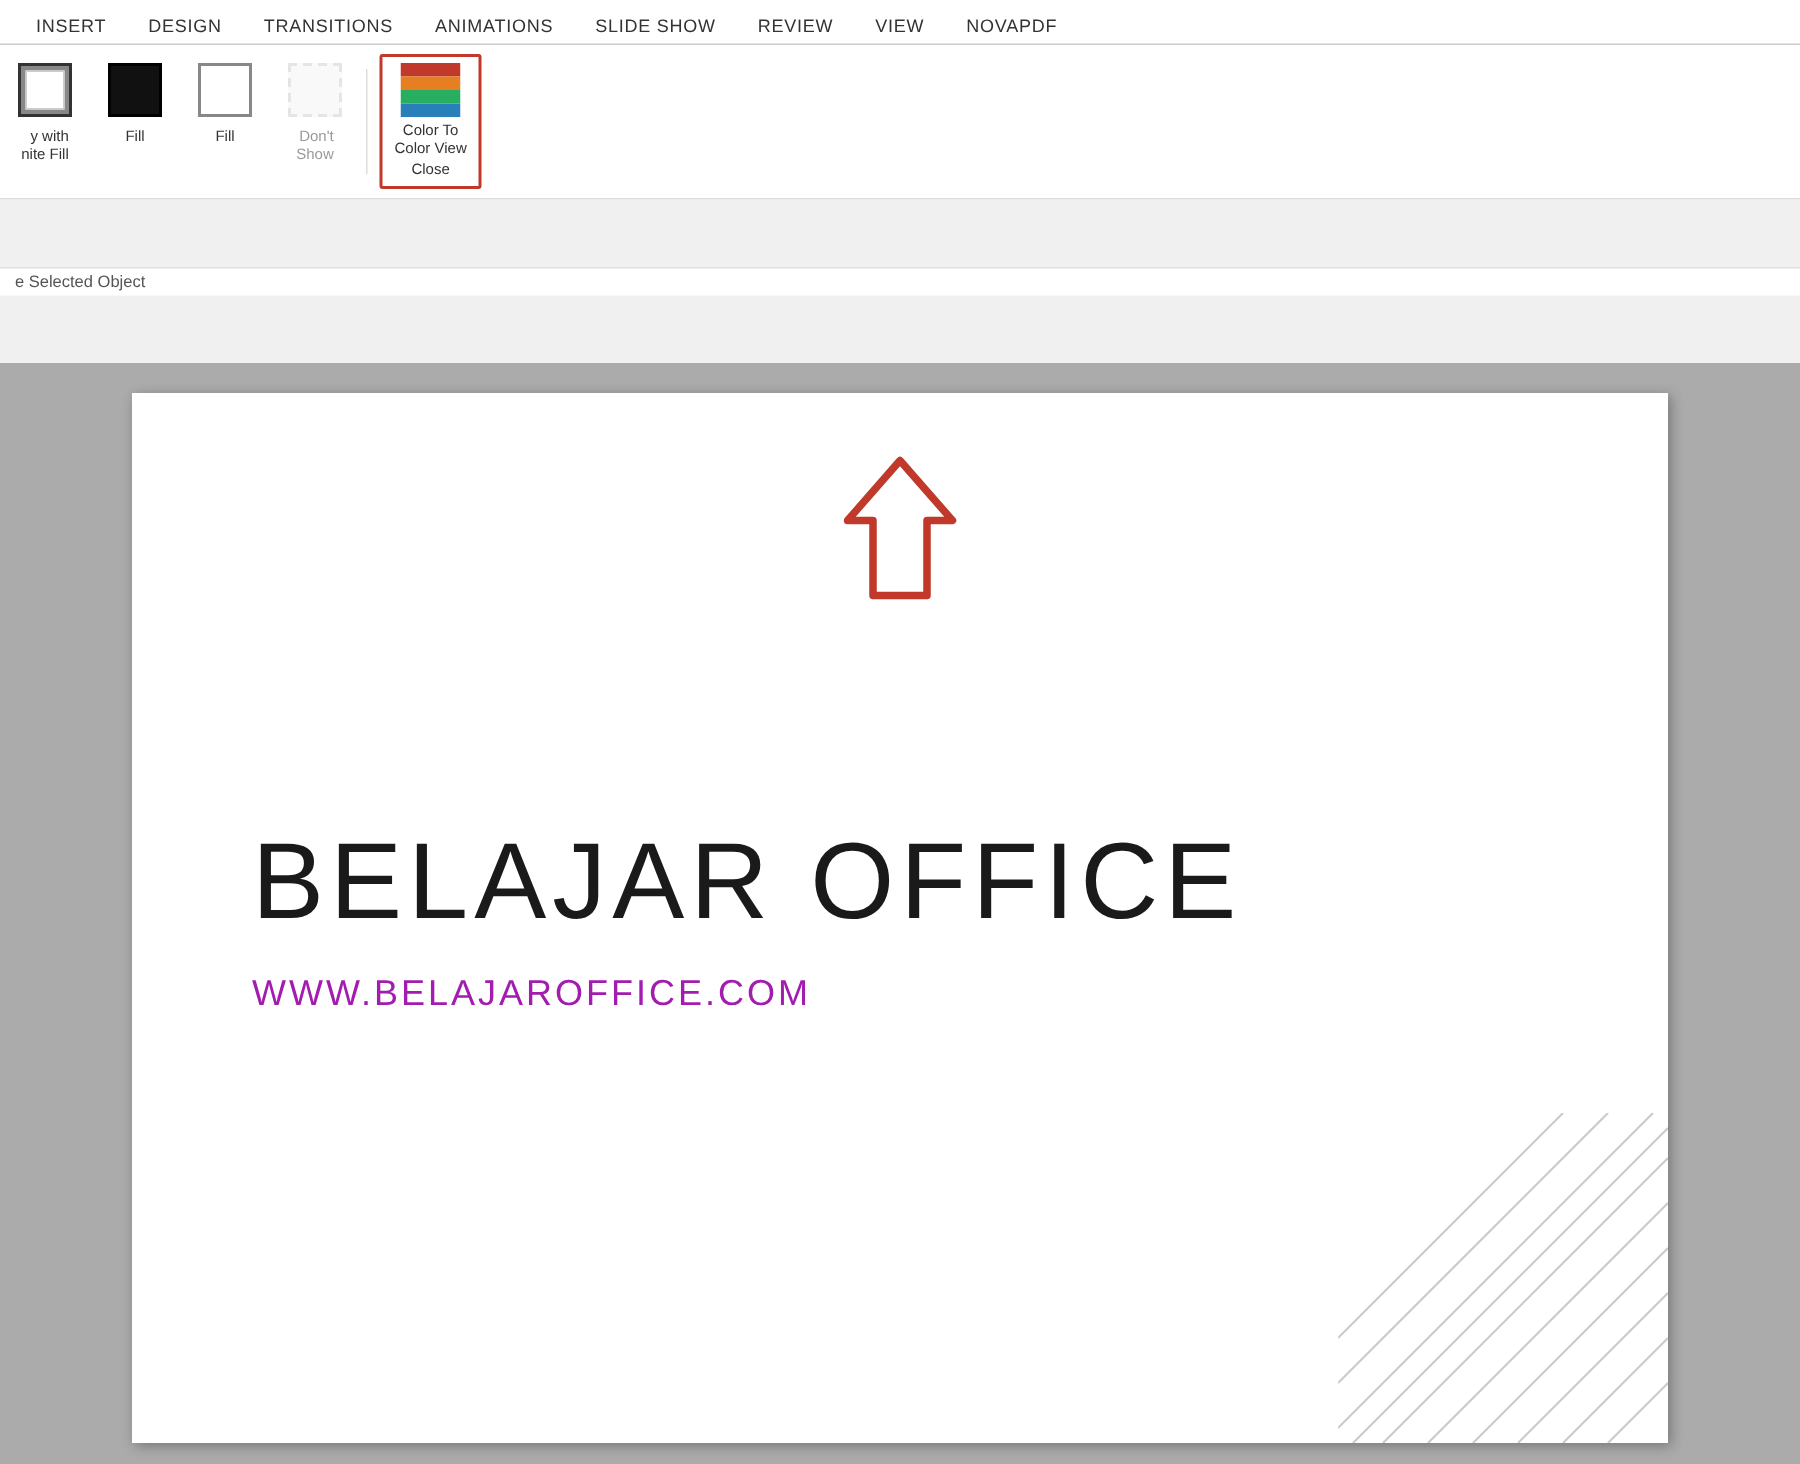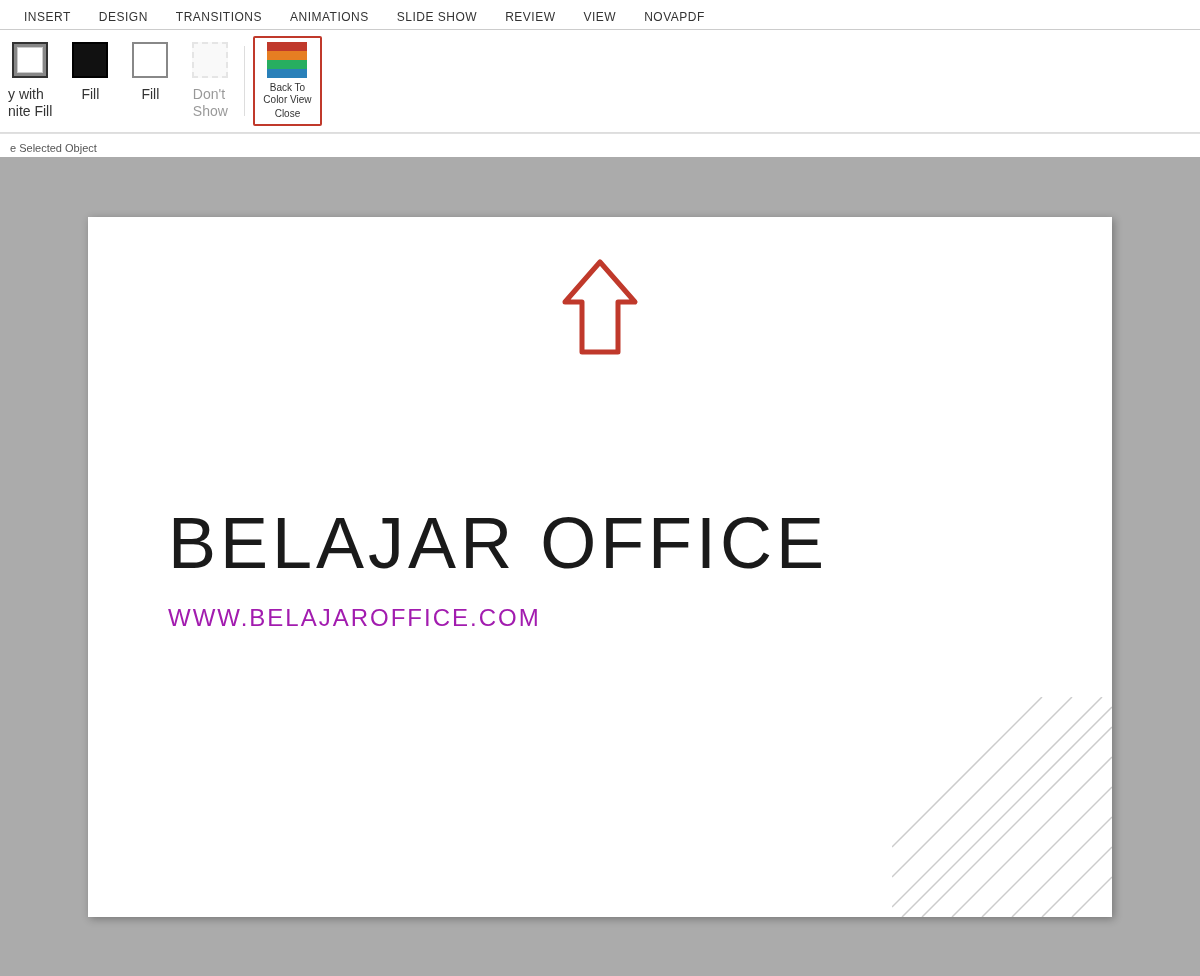--- a/index.html
+++ b/index.html
@@ -54,22 +54,22 @@
     .ribbon-btn .icon-box {
       width: 44px;
       height: 44px;
       display: flex;
       align-items: center;
       justify-content: center;
       margin-bottom: 4px;
     }
 
     .ribbon-btn .btn-label {
-      font-size: 14px;
-      text-align: left;
+      font-size: 10px;
+      text-align: right;
       color: #333;
       line-height: 1.2;
     }
 
     
     .icon-gray-fill {
       width: 36px;
       height: 36px;
       background: #888;
       border: 2px solid #333;
@@ -256,20 +256,21 @@
       bottom: 0;
       right: 0;
       width: 220px;
       height: 220px;
     }
 
     .main-content {
       display: flex;
       flex-direction: column;
       height: 976px;
+      gap: 45px;
     }
   </style>
 </head>
 <body>
 
 <div class="main-content">
 
   <div class="ribbon-container">
 
     <div class="tab-bar">
@@ -318,21 +319,21 @@
       <div class="ribbon-sep"></div>
 
       <div class="back-color-btn">
         <div class="color-stripes">
           <div class="stripe-red"></div>
           <div class="stripe-orange"></div>
           <div class="stripe-teal"></div>
           <div class="stripe-blue"></div>
         </div>
         <span class="back-color-label">
-          <span>Back To</span><br>
+          <span>Color To</span><br>
           <span>Color View</span>
         </span>
         <span class="back-color-label" style="margin-top:2px;">Close</span>
       </div>
     </div>
   </div>
 
   <div class="bottom-bar">
     <span>e Selected Object</span>
   </div>

